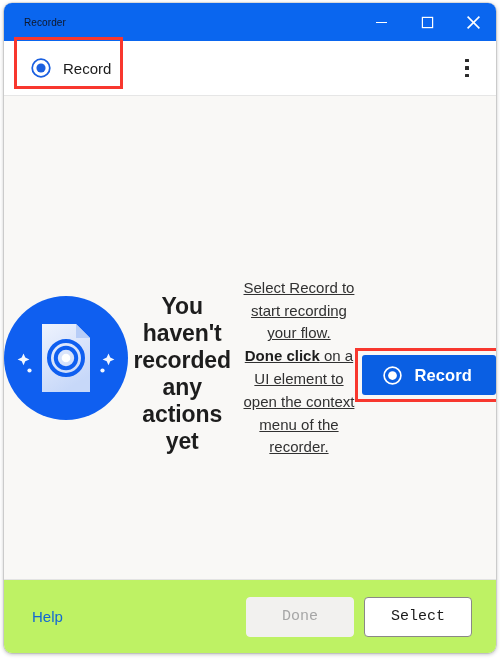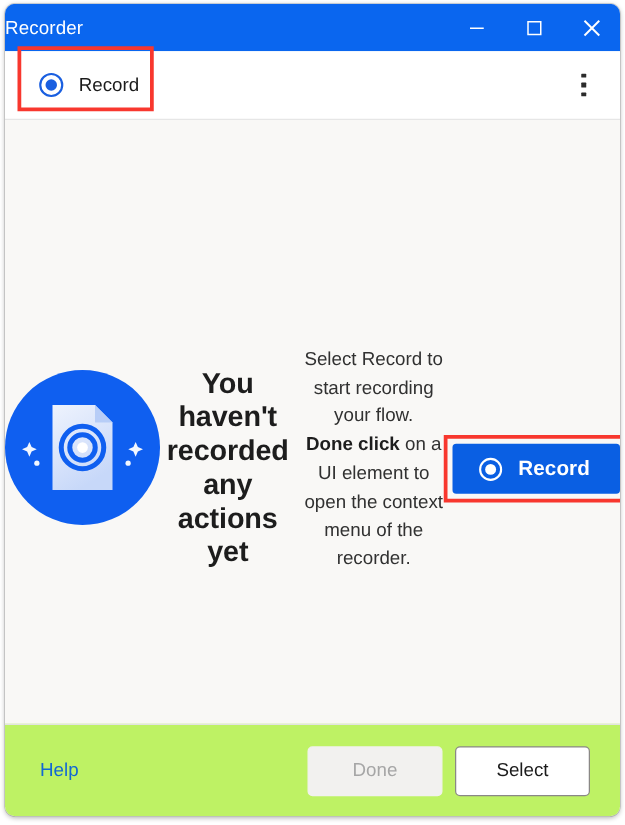--- a/index.html
+++ b/index.html
@@ -34,22 +34,23 @@
   .titlebar {
     height: 38px;
     min-height: 38px;
     background: #0a66ef;
     display: flex;
     align-items: center;
     justify-content: space-between;
     position: relative;
   }
   .title-text {
-    color: #ffffff;
-    font-size: 15px;
+    color: #0f172a;
+    font-size: 10px;
+    padding-left: 20px;
     letter-spacing: 0.1px;
     white-space: nowrap;
   }
   .win-controls {
     display: flex;
     align-items: center;
     height: 38px;
   }
   .win-btn {
     width: 46px;
@@ -158,20 +159,21 @@
     letter-spacing: -0.1px;
   }
 
   .desc {
     margin-top: 20px;
     font-size: 15px;
     line-height: 1.52;
     color: #313131;
     text-align: center;
     max-width: 378px;
+    text-decoration: underline;
   }
   .desc b { font-weight: bold; color: #1d1d1d; }
 
   .record-btn-wrap {
     position: relative;
     margin-top: 34px;
   }
   .record-btn {
     background: #0a5fe3;
     color: #ffffff;
@@ -207,21 +209,21 @@
     text-decoration: none;
     cursor: default;
     margin-left: 4px;
   }
   .footer-spacer { flex: 1; }
   .btn {
     height: 40px;
     min-width: 108px;
     border-radius: 4px;
     font-size: 15px;
-    font-family: Liberation Sans, sans-serif;
+    font-family: Liberation Mono, monospace;
     display: flex;
     align-items: center;
     justify-content: center;
     cursor: default;
     box-sizing: border-box;
   }
   .btn-done {
     background: #f2f1ef;
     color: #a6a6a6;
     border: 1px solid #f2f1ef;

